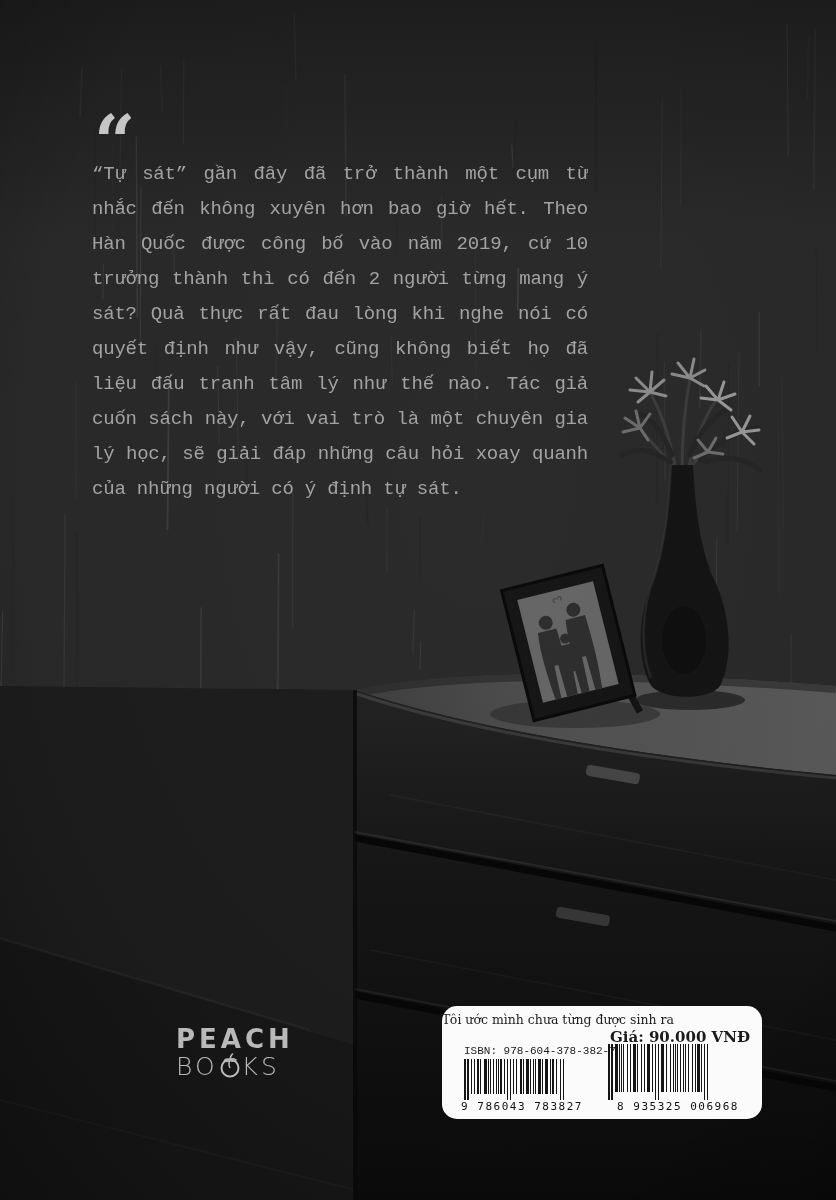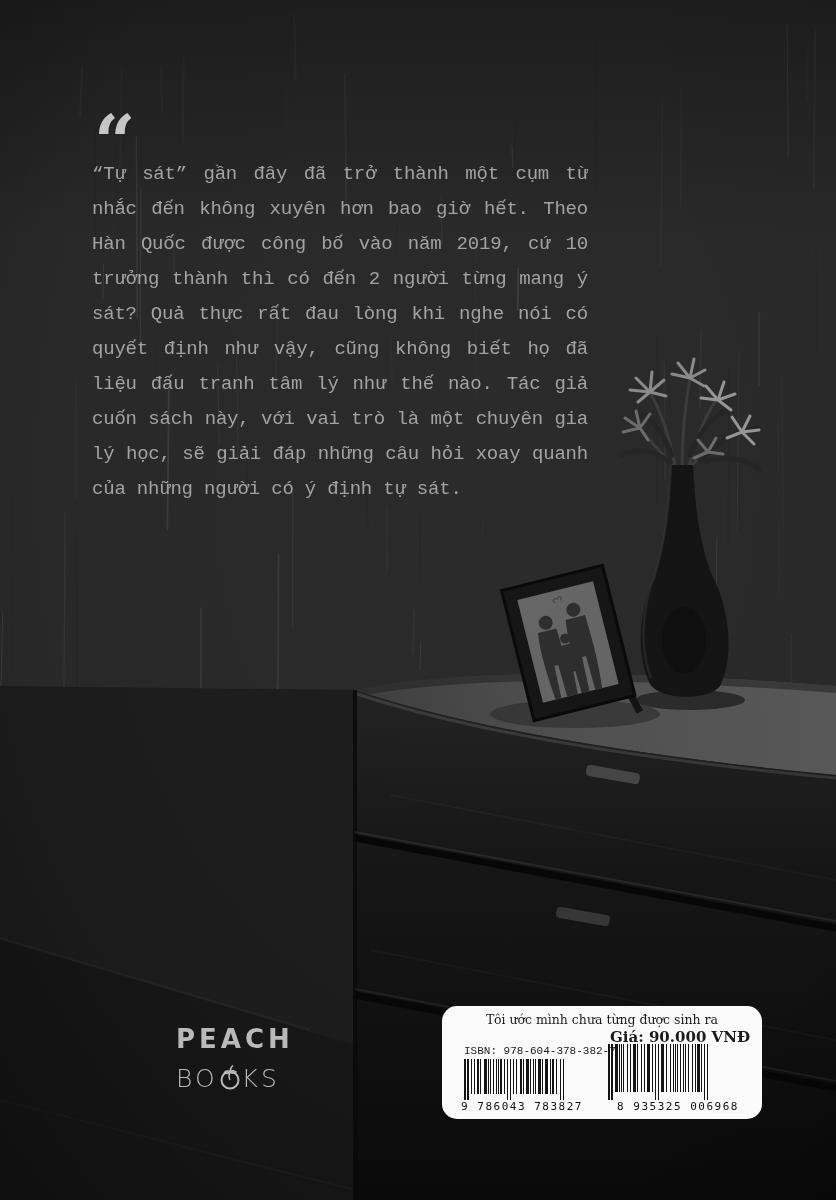--- a/index.html
+++ b/index.html
@@ -25,29 +25,29 @@
   .qline:last-child{text-align-last:left;}
 
   
   .az-logo{position:absolute;left:82px;top:1010px;width:96px;text-align:center;color:#b3b3b3;}
   .az-logo svg{display:block;margin:0 auto;}
   .az-name{font-family:"Liberation Sans",sans-serif;font-size:13px;letter-spacing:2.4px;margin-top:5px;white-space:nowrap;}
   .az-sub{font-family:"Liberation Sans",sans-serif;font-size:6px;letter-spacing:0.2px;color:#8f8f8f;margin-top:2px;white-space:nowrap;}
 
   .peach-logo{position:absolute;left:176px;top:1026px;color:#b9b9b9;}
   .peach-top{font-family:"DejaVu Sans",sans-serif;font-weight:800;font-size:26px;line-height:26px;letter-spacing:4px;}
-  .peach-bottom{font-family:"DejaVu Sans",sans-serif;font-weight:200;font-size:25px;line-height:24px;letter-spacing:3px;display:flex;align-items:center;margin-top:13px;}
+  .peach-bottom{font-family:"DejaVu Sans",sans-serif;font-weight:200;font-size:25px;line-height:24px;letter-spacing:3px;display:flex;align-items:center;margin-top:1px;}
   .peach-bottom .peach-fruit{margin:0 1px;position:relative;top:-1px;}
 
   
   .panel{
     position:absolute;left:442px;top:1006px;width:320px;height:113px;
     background:#fbfbfb;border-radius:15px;color:#1b1b1b;
   }
-  .panel-title{position:absolute;top:6px;left:0;right:0;text-align:center;
+  .panel-title{position:absolute;top:6px;left:0;right:0;text-align:left;
     font-family:"DejaVu Serif",serif;font-size:12.5px;}
   .panel-price{position:absolute;top:22px;right:12px;
     font-family:"DejaVu Serif",serif;font-weight:bold;font-size:15px;}
   .isbn-label{position:absolute;top:39px;left:22px;
     font-family:Liberation Mono, monospace;font-size:11px;}
   .bars{position:absolute;display:flex;align-items:flex-start;overflow:hidden;}
   .bars i{display:block;background:#141414;height:86%;flex:none;}
   .bars i.g{height:100%;}
   .bars-left{left:22px;top:53px;width:120px;height:41px;}
   .bars-right{left:166px;top:38px;width:146px;height:56px;}

